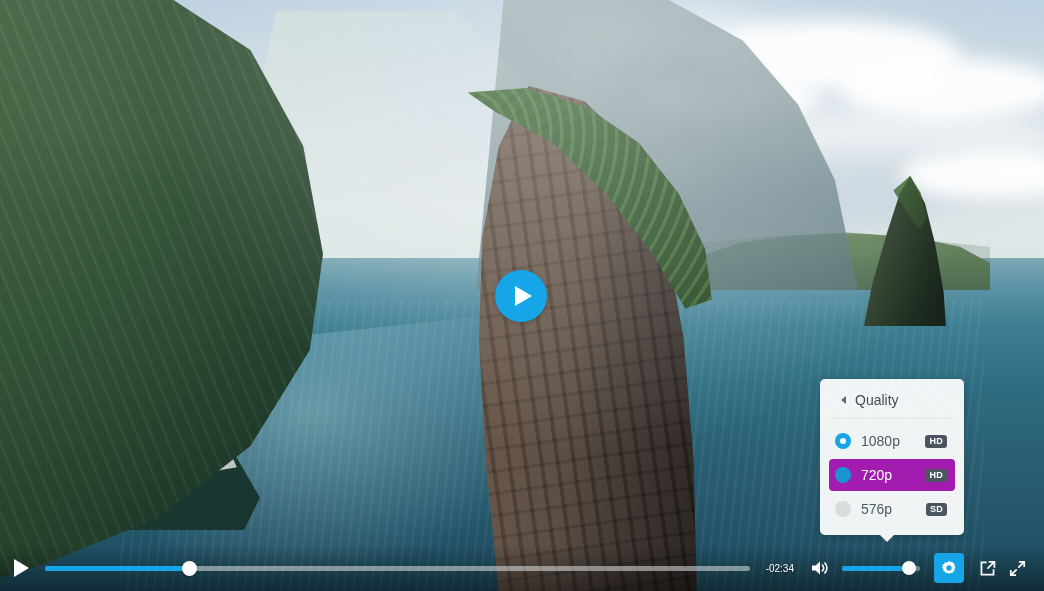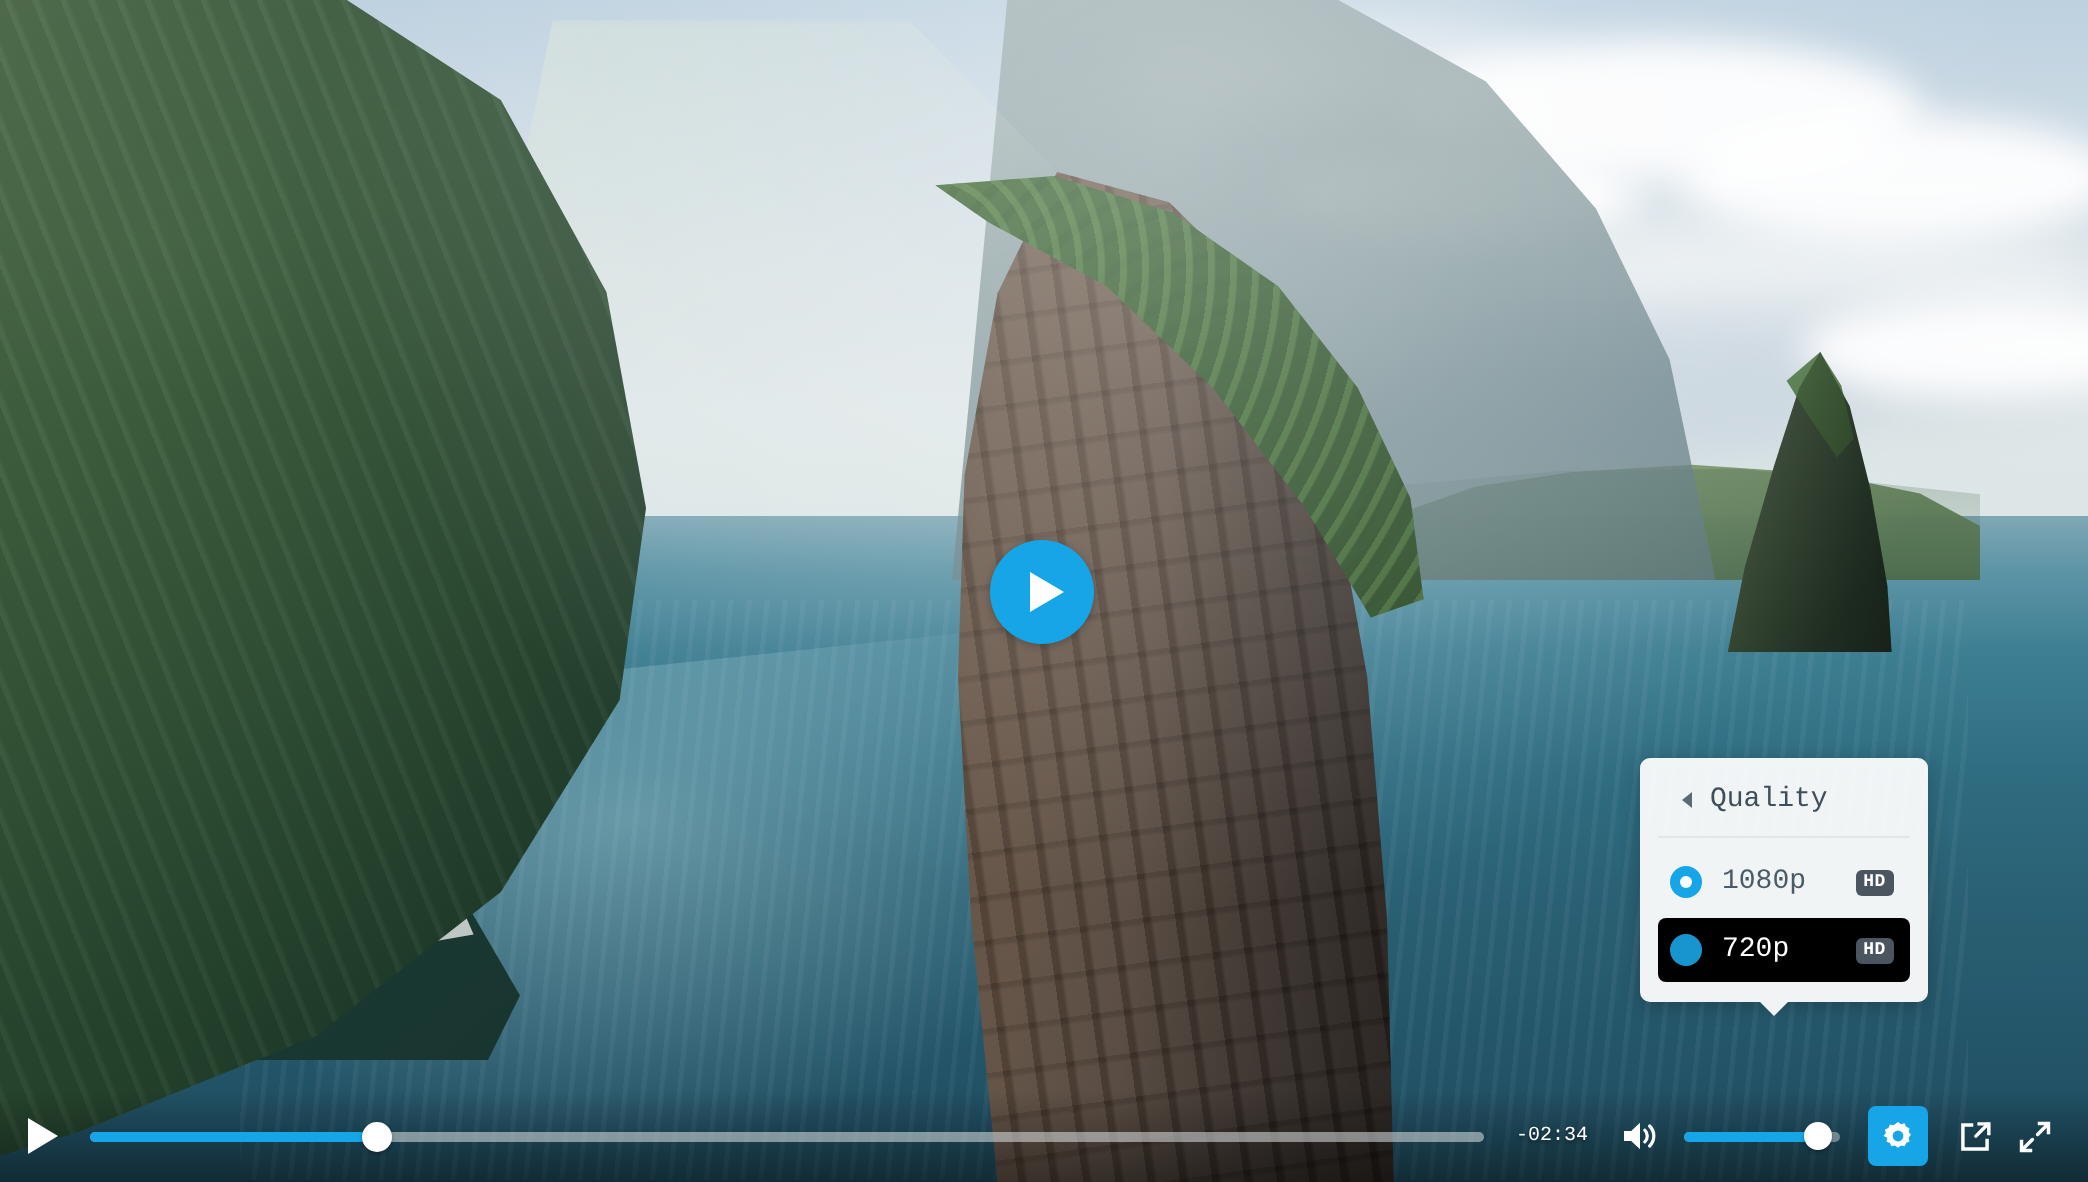--- a/index.html
+++ b/index.html
@@ -11,21 +11,20 @@
     font-family: "Liberation Sans", sans-serif;
   }
 
   .player {
     position: relative;
     width: 1044px;
     height: 591px;
     overflow: hidden;
     background: #0d1b22;
     user-select: none;
-    font-family: Liberation Mono, monospace;
   }
 
   
   .poster {
     position: absolute;
     inset: 0;
     overflow: hidden;
   }
 
   
@@ -319,21 +318,21 @@
   .menu-item {
     display: flex;
     align-items: center;
     height: 32px;
     margin: 2px 9px;
     padding: 0 8px 0 6px;
     border-radius: 4px;
     cursor: pointer;
   }
   .menu-item.active {
-    background: #000000;
+    background: #a21caf;
   }
   .radio {
     width: 16px;
     height: 16px;
     border-radius: 50%;
     background: #d9dcdd;
     margin-right: 10px;
     flex: 0 0 auto;
     display: flex;
     align-items: center;
@@ -546,20 +545,25 @@
       <span class="item-label">1080p</span>
       <span class="badge">HD</span>
     </div>
 
     <div class="menu-item active">
       <span class="radio"></span>
       <span class="item-label">720p</span>
       <span class="badge">HD</span>
     </div>
 
+    <div class="menu-item">
+      <span class="radio"></span>
+      <span class="item-label">576p</span>
+      <span class="badge">SD</span>
+    </div>
 
     <div class="menu-arrow"></div>
   </div>
 
   <div class="controls">
 
     <div class="ctrl-play"></div>
 
     <div class="progress">
       <div class="progress-fill" style="width: 20.5%;"></div>

